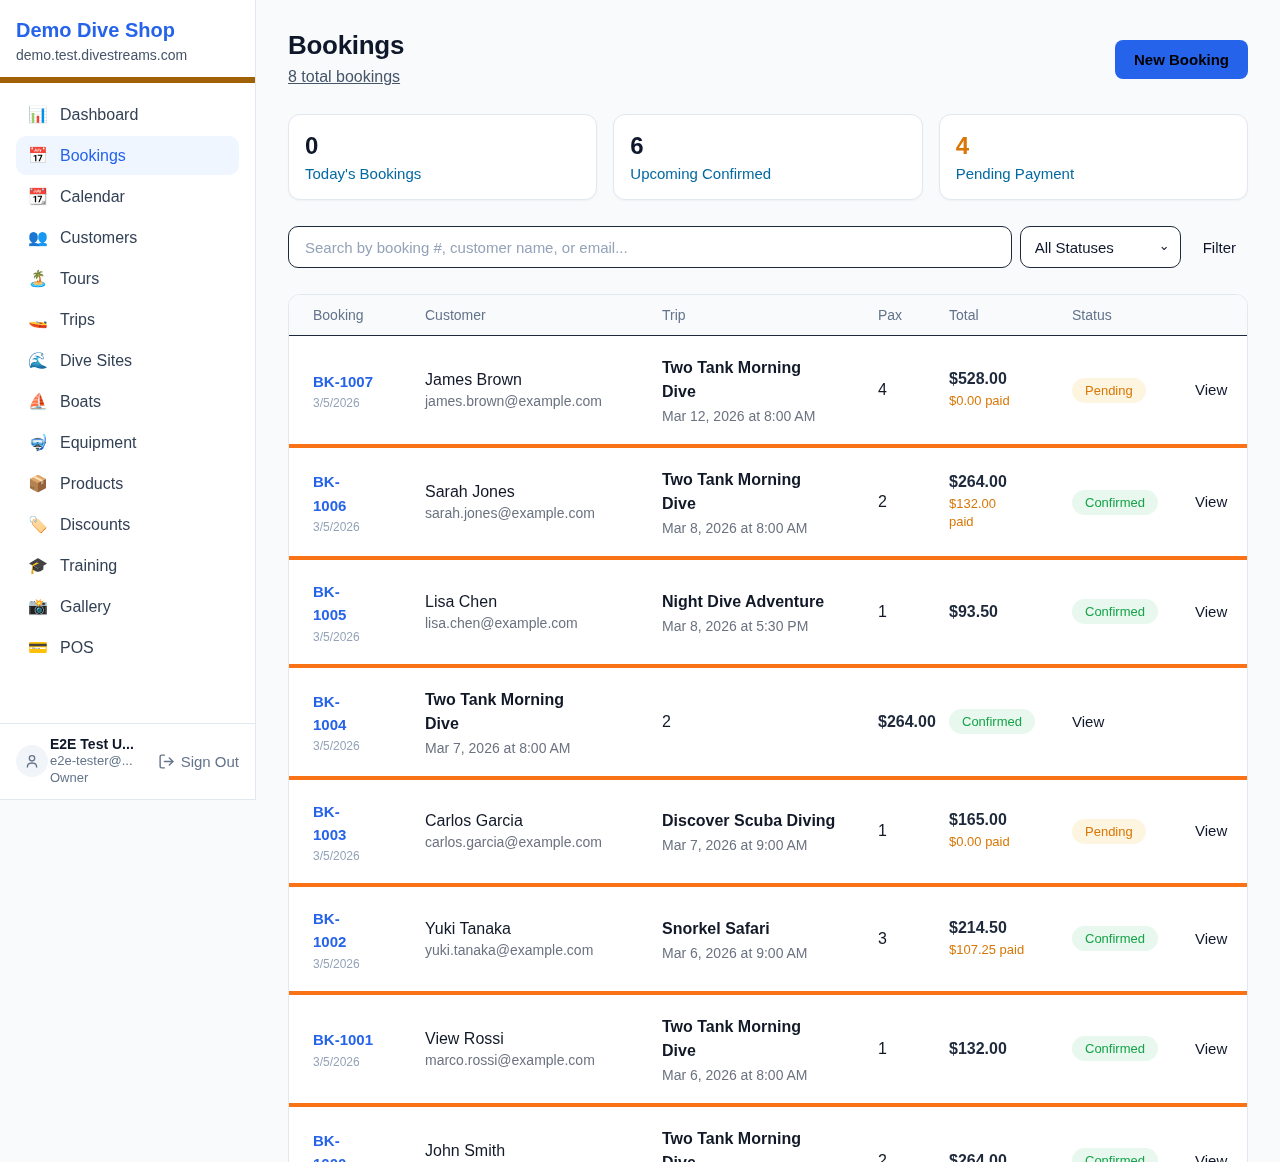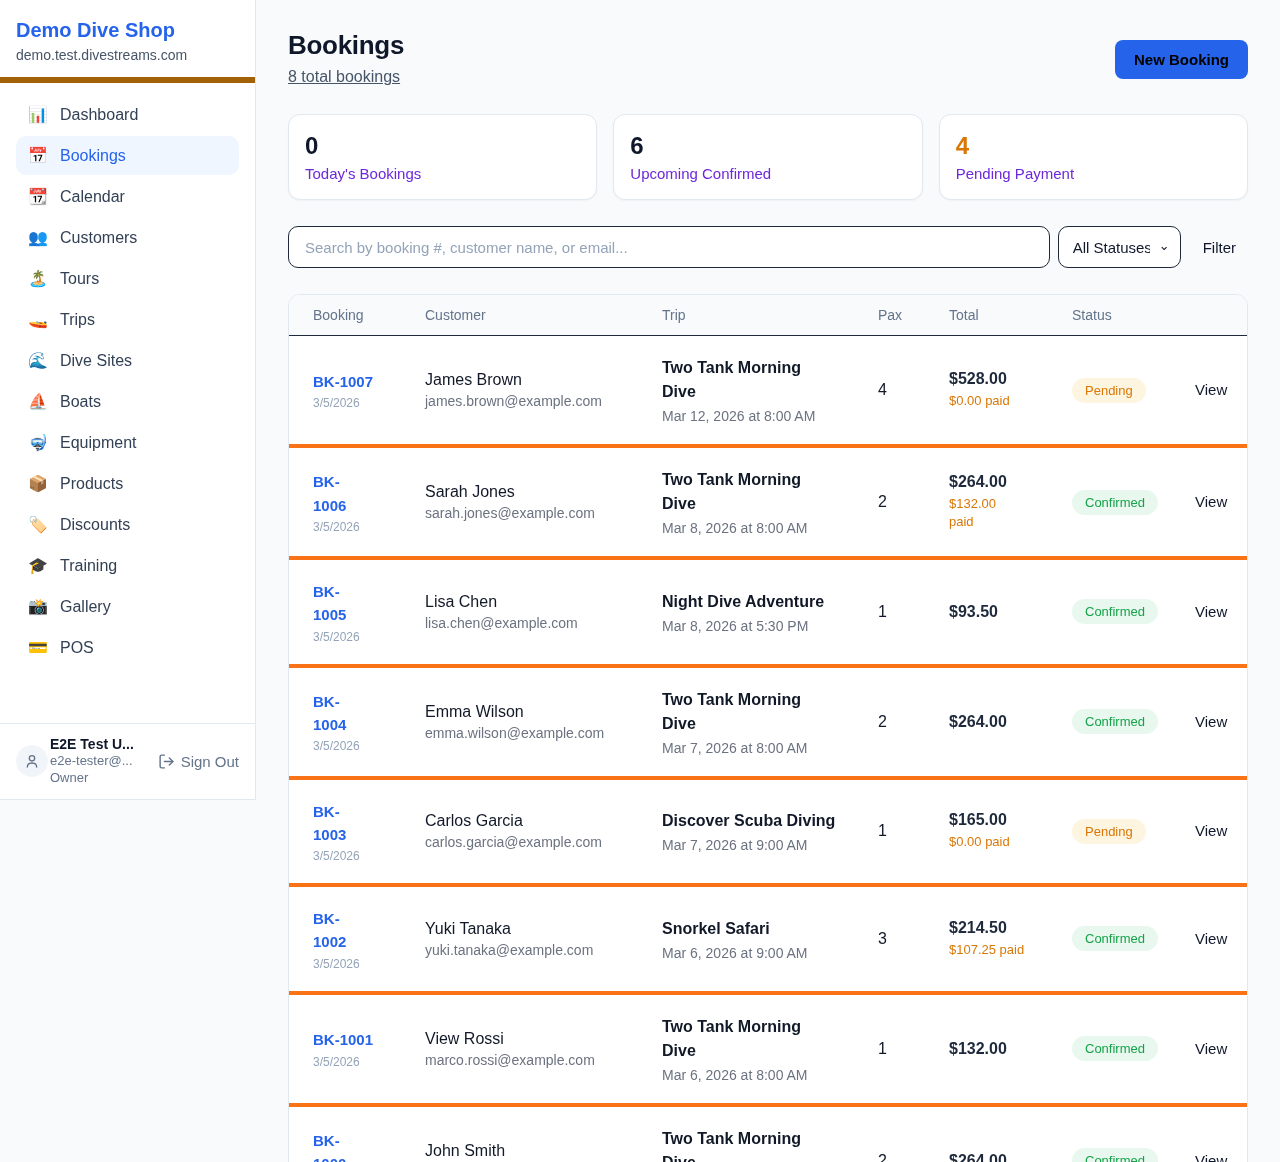--- a/index.html
+++ b/index.html
@@ -60,33 +60,33 @@
     padding:11px 19px; cursor:pointer; margin-top:10px;
   }
 
   .stats-row { display:flex; gap:16px; margin-top:28px; }
   .stat-card {
     flex:1 1 0; background:#ffffff; border:1px solid #e2e8f0; border-radius:12px;
     padding:17px 16px; box-shadow:0 1px 2px rgba(15,23,42,0.04);
   }
   .stat-value { font-size:24px; font-weight:700; color:#0f172a; }
   .stat-card.accent-orange .stat-value { color:#d97706; }
-  .stat-label { font-size:15px; color:#6d28d9; margin-top:5px; }
+  .stat-label { font-size:15px; color:#0369a1; margin-top:5px; }
 
   .controls-row { display:flex; align-items:center; gap:8px; margin-top:26px; }
   .search-input {
     flex:1 1 auto; height:42px; border:1px solid #1e293b; border-radius:10px;
     padding:0 16px; font-size:15px; font-family:inherit; color:#0f172a;
     background:#ffffff; outline:none;
   }
   .search-input::placeholder { color:#94a3b8; }
   .status-select-wrap { position:relative; flex:0 0 auto; }
   .status-select {
     -webkit-appearance:none; appearance:none;
-    height:42px; width:123px; border:1px solid #1e293b; border-radius:10px;
+    height:42px; width:161px; border:1px solid #1e293b; border-radius:10px;
     background:#ffffff; font-size:15px; font-family:inherit; color:#0f172a;
     padding:0 30px 0 14px; cursor:pointer; outline:none;
   }
   .select-chevron {
     position:absolute; right:11px; top:50%; transform:translateY(-58%);
     pointer-events:none; color:#0f172a; font-size:13px;
   }
   .filter-btn {
     background:none; border:none; font-family:inherit; font-size:15px;
     color:#0f172a; cursor:pointer; padding:8px 12px; margin-left:2px;
@@ -334,24 +334,20 @@
     <div class="cell">
       <a class="view-link" href="#">View</a>
     </div>
   </div>
         <div class="t-grid t-row">
     <div class="cell">
       <a class="booking-id two-line" href="#">BK-1004</a>
       <div class="booking-date">3/5/2026</div>
     </div>
     <div class="cell">
-      <div class="customer-name">Emma Wilson</div>
-      <div class="customer-email">emma.wilson@example.com</div>
-    </div>
-    <div class="cell">
       <div class="trip-name">Two Tank Morning Dive</div>
       <div class="trip-date">Mar 7, 2026 at 8:00 AM</div>
     </div>
     <div class="cell pax">2</div>
     <div class="cell">
       <div class="total">$264.00</div>
 
     </div>
     <div class="cell">
       <span class="badge confirmed">Confirmed</span>

